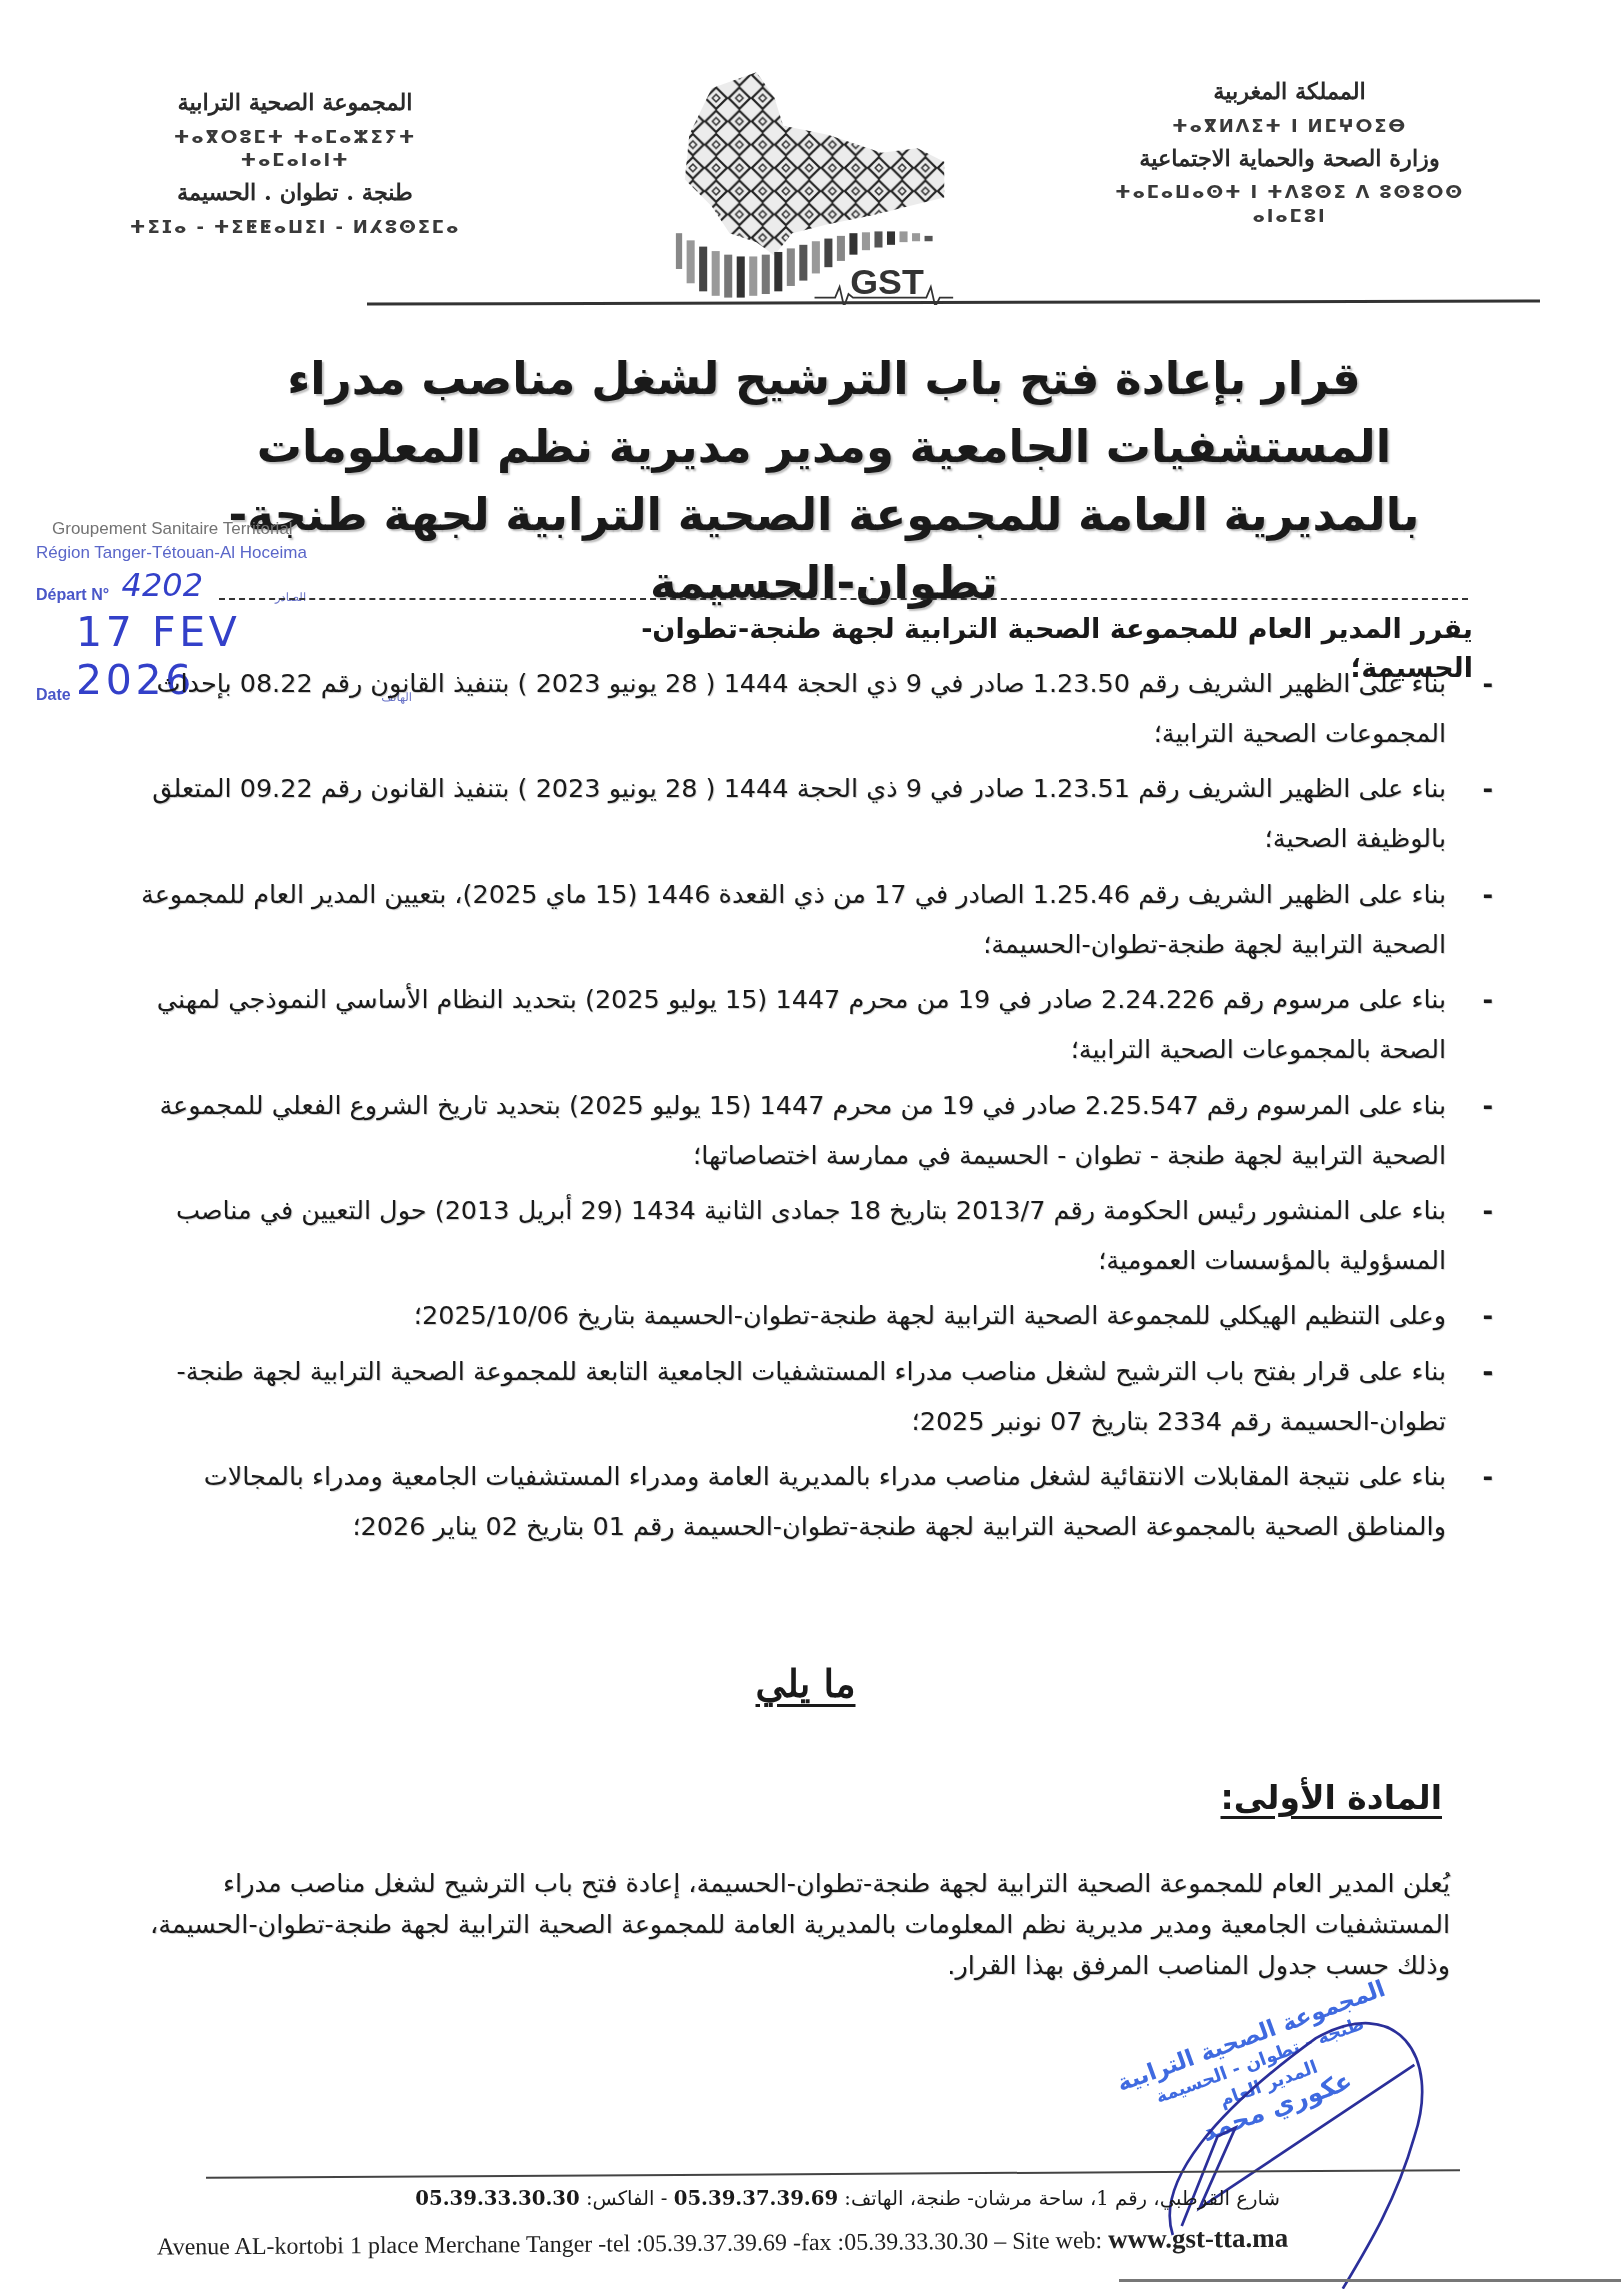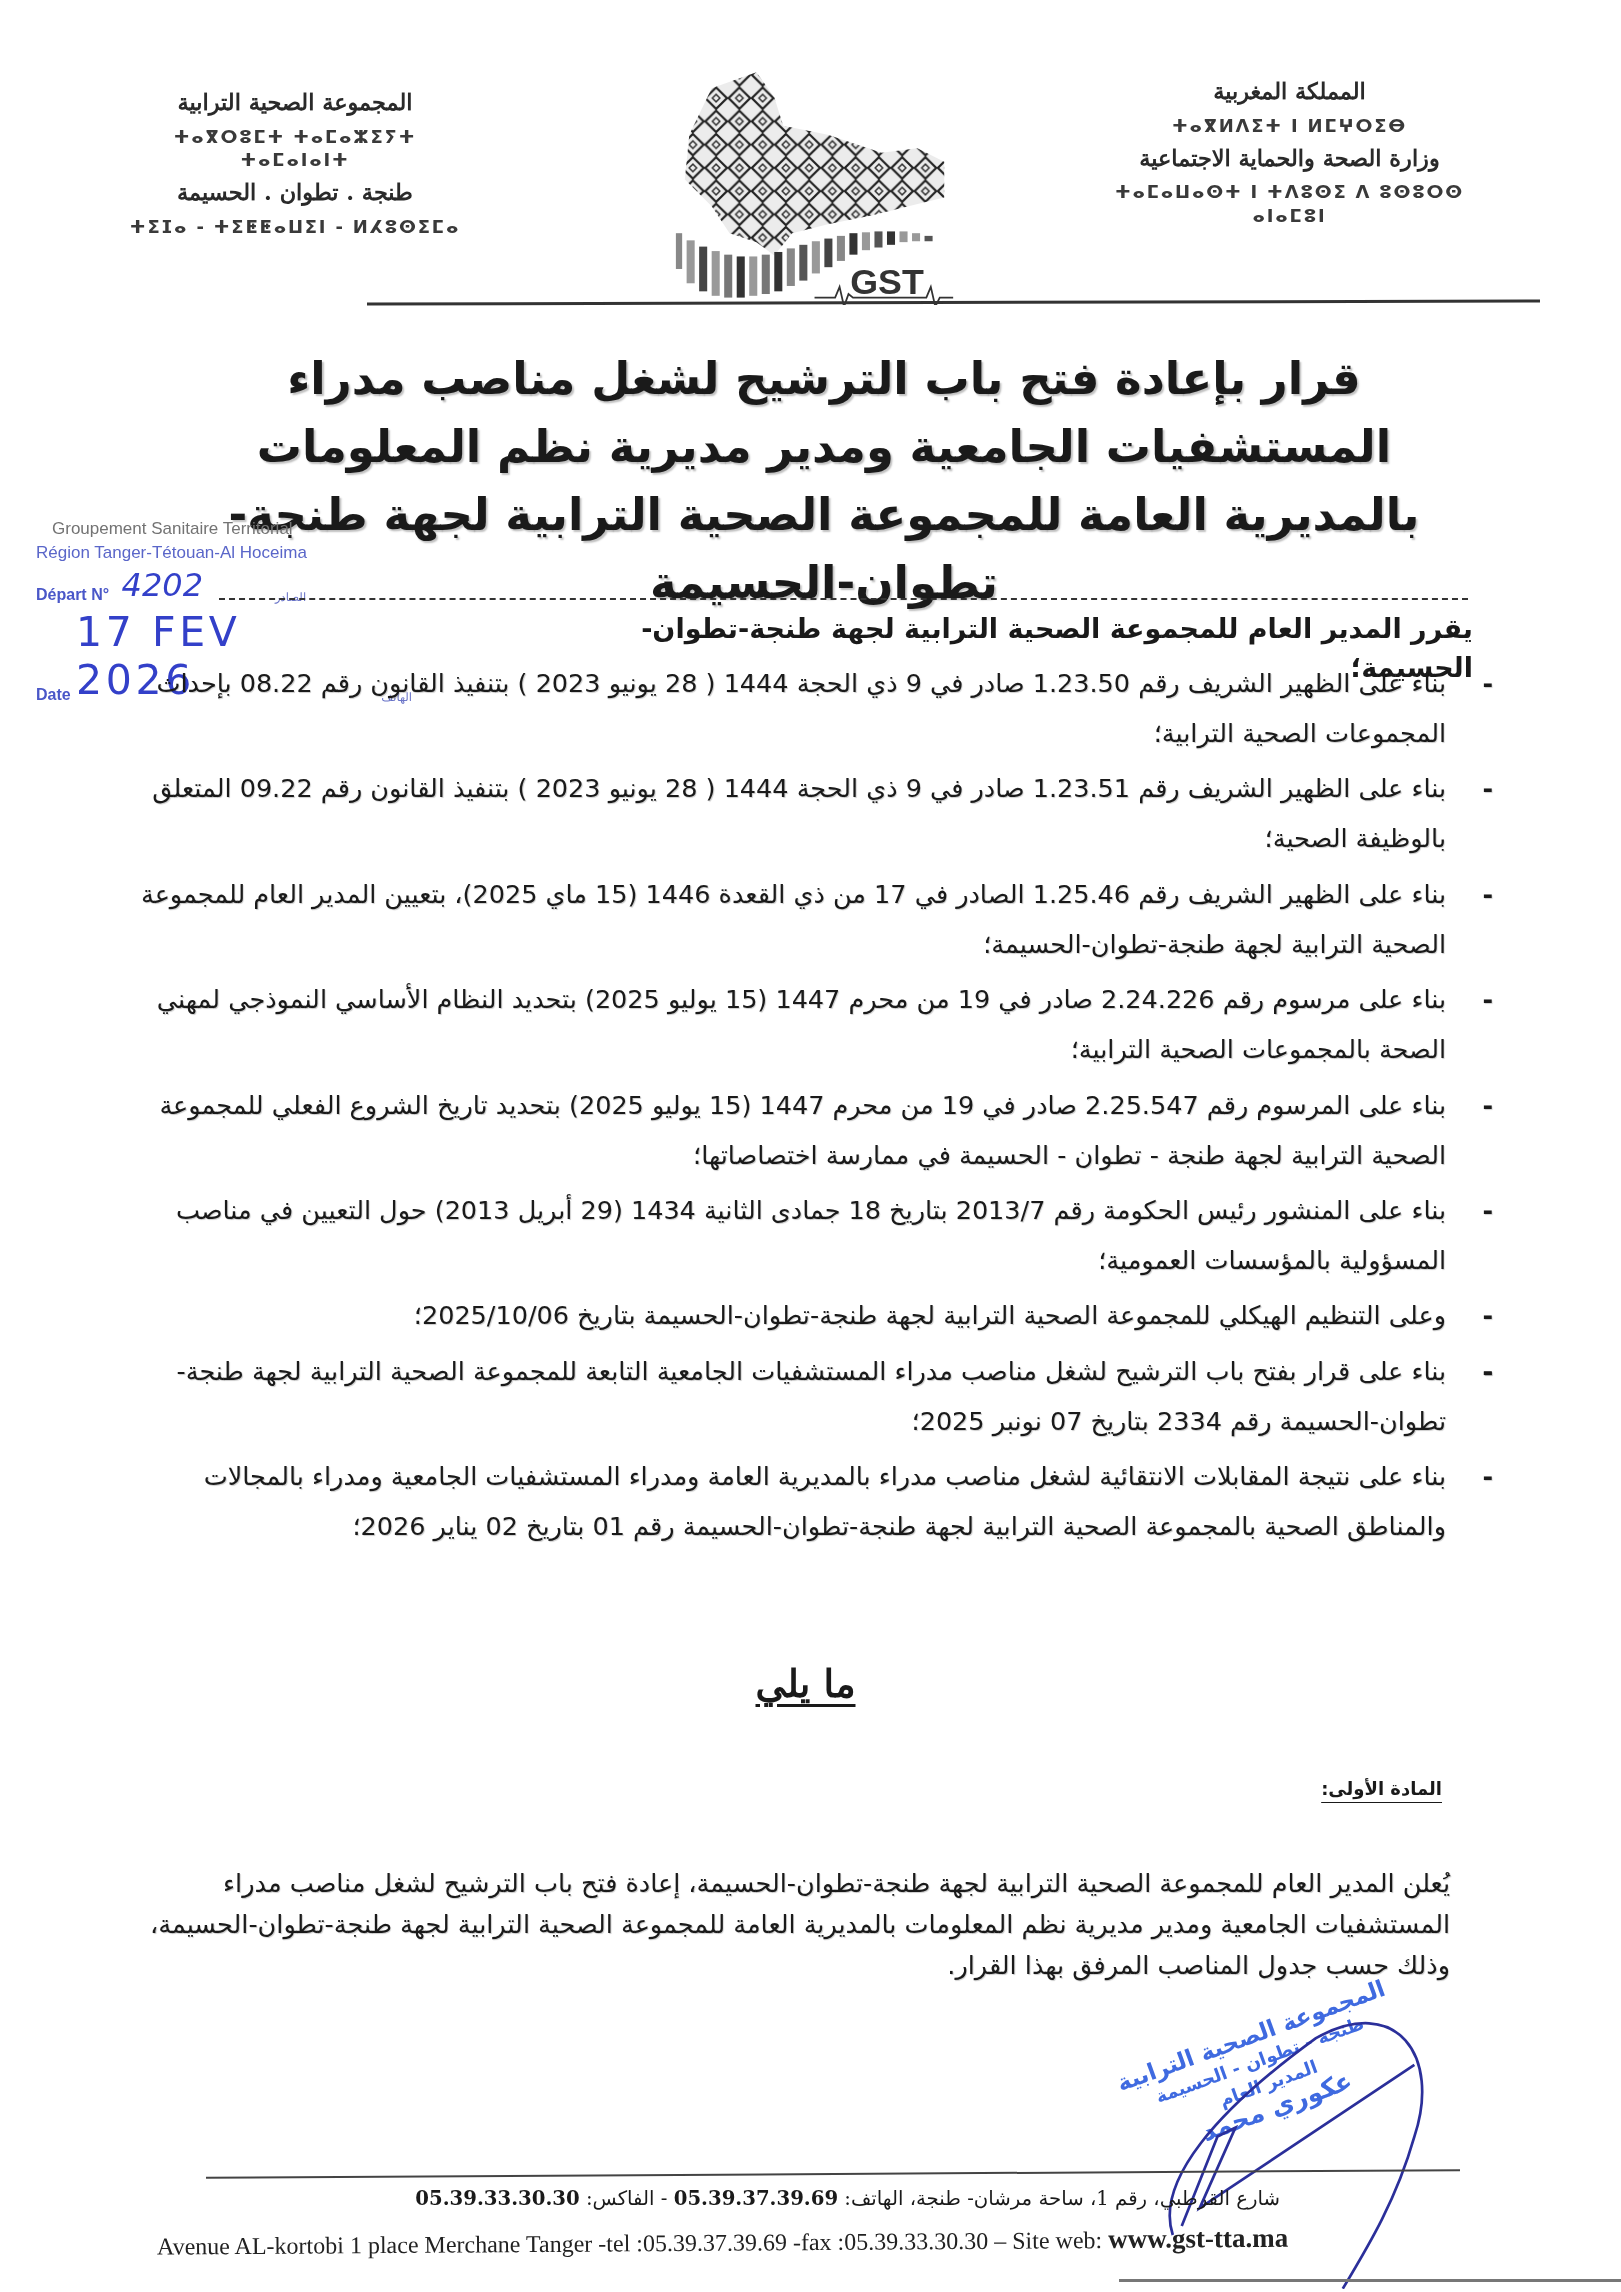--- a/index.html
+++ b/index.html
@@ -38,21 +38,21 @@
   .intro { left: 537px; top: 609px; width: 936px; font-weight: bold; font-size: 27px; line-height: 39px; font-family: "DejaVu Sans", sans-serif; }
 
   
   .clauses { left: 125px; top: 658px; width: 1384px; margin: 0; padding: 0; list-style: none; }
   .clause { position: relative; font-family: "DejaVu Sans", sans-serif; font-size: 25.5px; line-height: 50px; padding-right: 63px; padding-left: 9px; margin-bottom: 5.4px; color: #1a1a1a; text-shadow: 0.9px 0.9px 0.9px rgba(0,0,0,0.2); }
   .clause .bullet { position: absolute; right: 16px; top: 0; font-weight: bold; }
 
   
   .mayali { left: 716px; top: 1661px; width: 179px; font-weight: bold; font-size: 38px; font-family: "DejaVu Serif", serif; text-decoration: underline; text-underline-offset: 7.2px; }
 
-  .article-head { left: 1164px; top: 1778px; width: 278px; font-weight: bold; font-size: 18px; text-decoration: underline; text-underline-offset: 7.2px; font-family: "DejaVu Sans", sans-serif; }
+  .article-head { left: 1164px; top: 1778px; width: 278px; font-weight: bold; font-size: 33px; text-decoration: underline; text-underline-offset: 7.2px; font-family: "DejaVu Sans", sans-serif; }
 
   .article-body { left: 125px; top: 1863px; width: 1325px; font-size: 25.5px; line-height: 41px; font-family: "DejaVu Sans", sans-serif; text-shadow: 0.9px 0.9px 0.9px rgba(0,0,0,0.2); }
   .article-body .bold { font-weight: normal; }
 
   
   .sig-stamp { left: 1075px; top: 2006px; width: 394px; height: 161px; color: #3f6ae0; font-family: "DejaVu Sans", sans-serif; transform: rotate(-20deg); transform-origin: 60% 50%; }
   .sig-stamp div { text-align: center; font-weight: bold; line-height: 25px; }
   .sig-stamp .s1 { font-size: 23px; }
   .sig-stamp .s2 { font-size: 18px; }
   .sig-stamp .s3 { font-size: 18px; }

